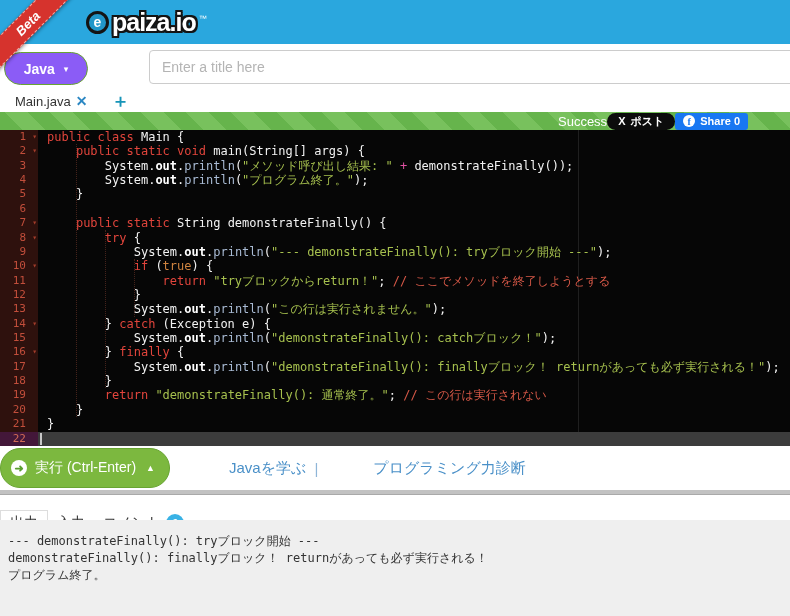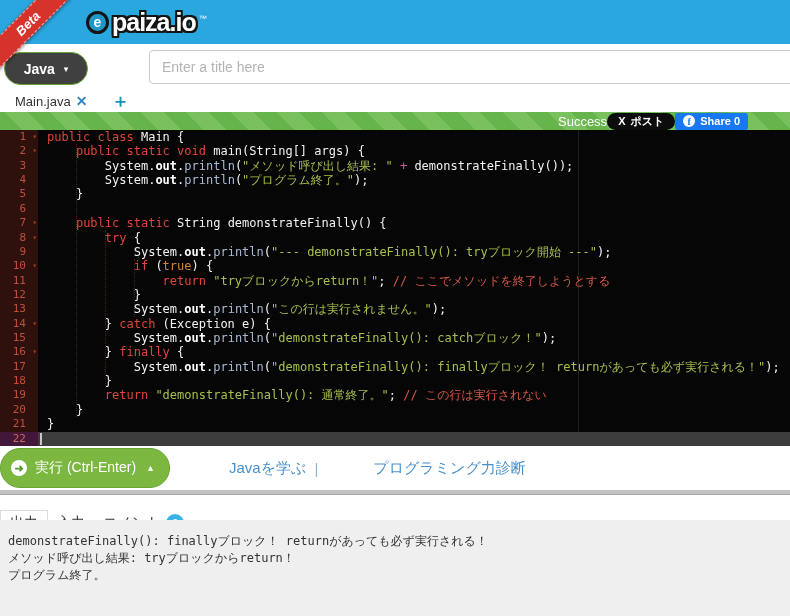--- a/index.html
+++ b/index.html
@@ -16,21 +16,21 @@
   .nav-menu { display:flex; gap:30px; margin-left:26px; }
   .nav-item { color:#fff; font-size:15px; cursor:pointer; white-space:nowrap; }
 
   
   .beta { position:absolute; top:12px; left:-34px; width:124px; z-index:9; transform:rotate(-45deg);
     background:#d6332d; color:#fff; text-align:center; font-weight:bold; font-style:italic; font-size:13px; padding:3px 0;
     border-top:1px dashed #f2aaa4; border-bottom:1px dashed #f2aaa4; box-shadow:0 1px 4px rgba(0,0,0,.45); }
 
   
   .toolbar { position:absolute; top:44px; left:0; right:0; height:46px; background:#fff; }
-  .lang-btn { position:absolute; left:4px; top:8px; width:84px; height:33px; background:#404040; border:1px solid #68a432; border-radius:17px;
+  .lang-btn { position:absolute; left:4px; top:8px; width:84px; height:33px; background:#8b5cf6; border:1px solid #68a432; border-radius:17px;
     color:#fff; font-weight:bold; font-size:14px; display:flex; align-items:center; justify-content:center; gap:9px; cursor:pointer; }
   .lang-caret { font-size:9px; font-weight:normal; }
   .title-input { position:absolute; left:149px; top:6px; width:655px; height:34px; border:1px solid #ccc; border-radius:4px; padding:0 12px; font-size:14px; color:#555; font-family:"Liberation Sans",sans-serif; }
   .title-input::placeholder { color:#b4b4b4; }
 
   
   .filebar { position:absolute; top:90px; left:0; right:0; height:22px; background:#fff; display:flex; align-items:center; padding-left:15px; font-size:13px; }
   .file-name { color:#333; }
   .close-icon { color:#2b87c3; font-weight:bold; font-size:14px; margin-left:5px; cursor:pointer; }
   .add-icon { color:#1694b8; font-weight:bold; font-size:18px; margin-left:24px; cursor:pointer; }
@@ -176,13 +176,13 @@
   </div>
   <div class="tab">
     <span>入力</span>
   </div>
   <div class="tab">
     <span>コメント</span>
     <span class="badge">0</span>
   </div>
 </div>
 
-<div class="output" id="output"><div>demonstrateFinally(): finallyブロック！ returnがあっても必ず実行される！</div><div>メソッド呼び出し結果: tryブロックからreturn！</div><div>プログラム終了。</div></div>
+<div class="output" id="output"><div>--- demonstrateFinally(): tryブロック開始 ---</div><div>demonstrateFinally(): finallyブロック！ returnがあっても必ず実行される！</div><div>プログラム終了。</div></div>
 
 </body></html>

